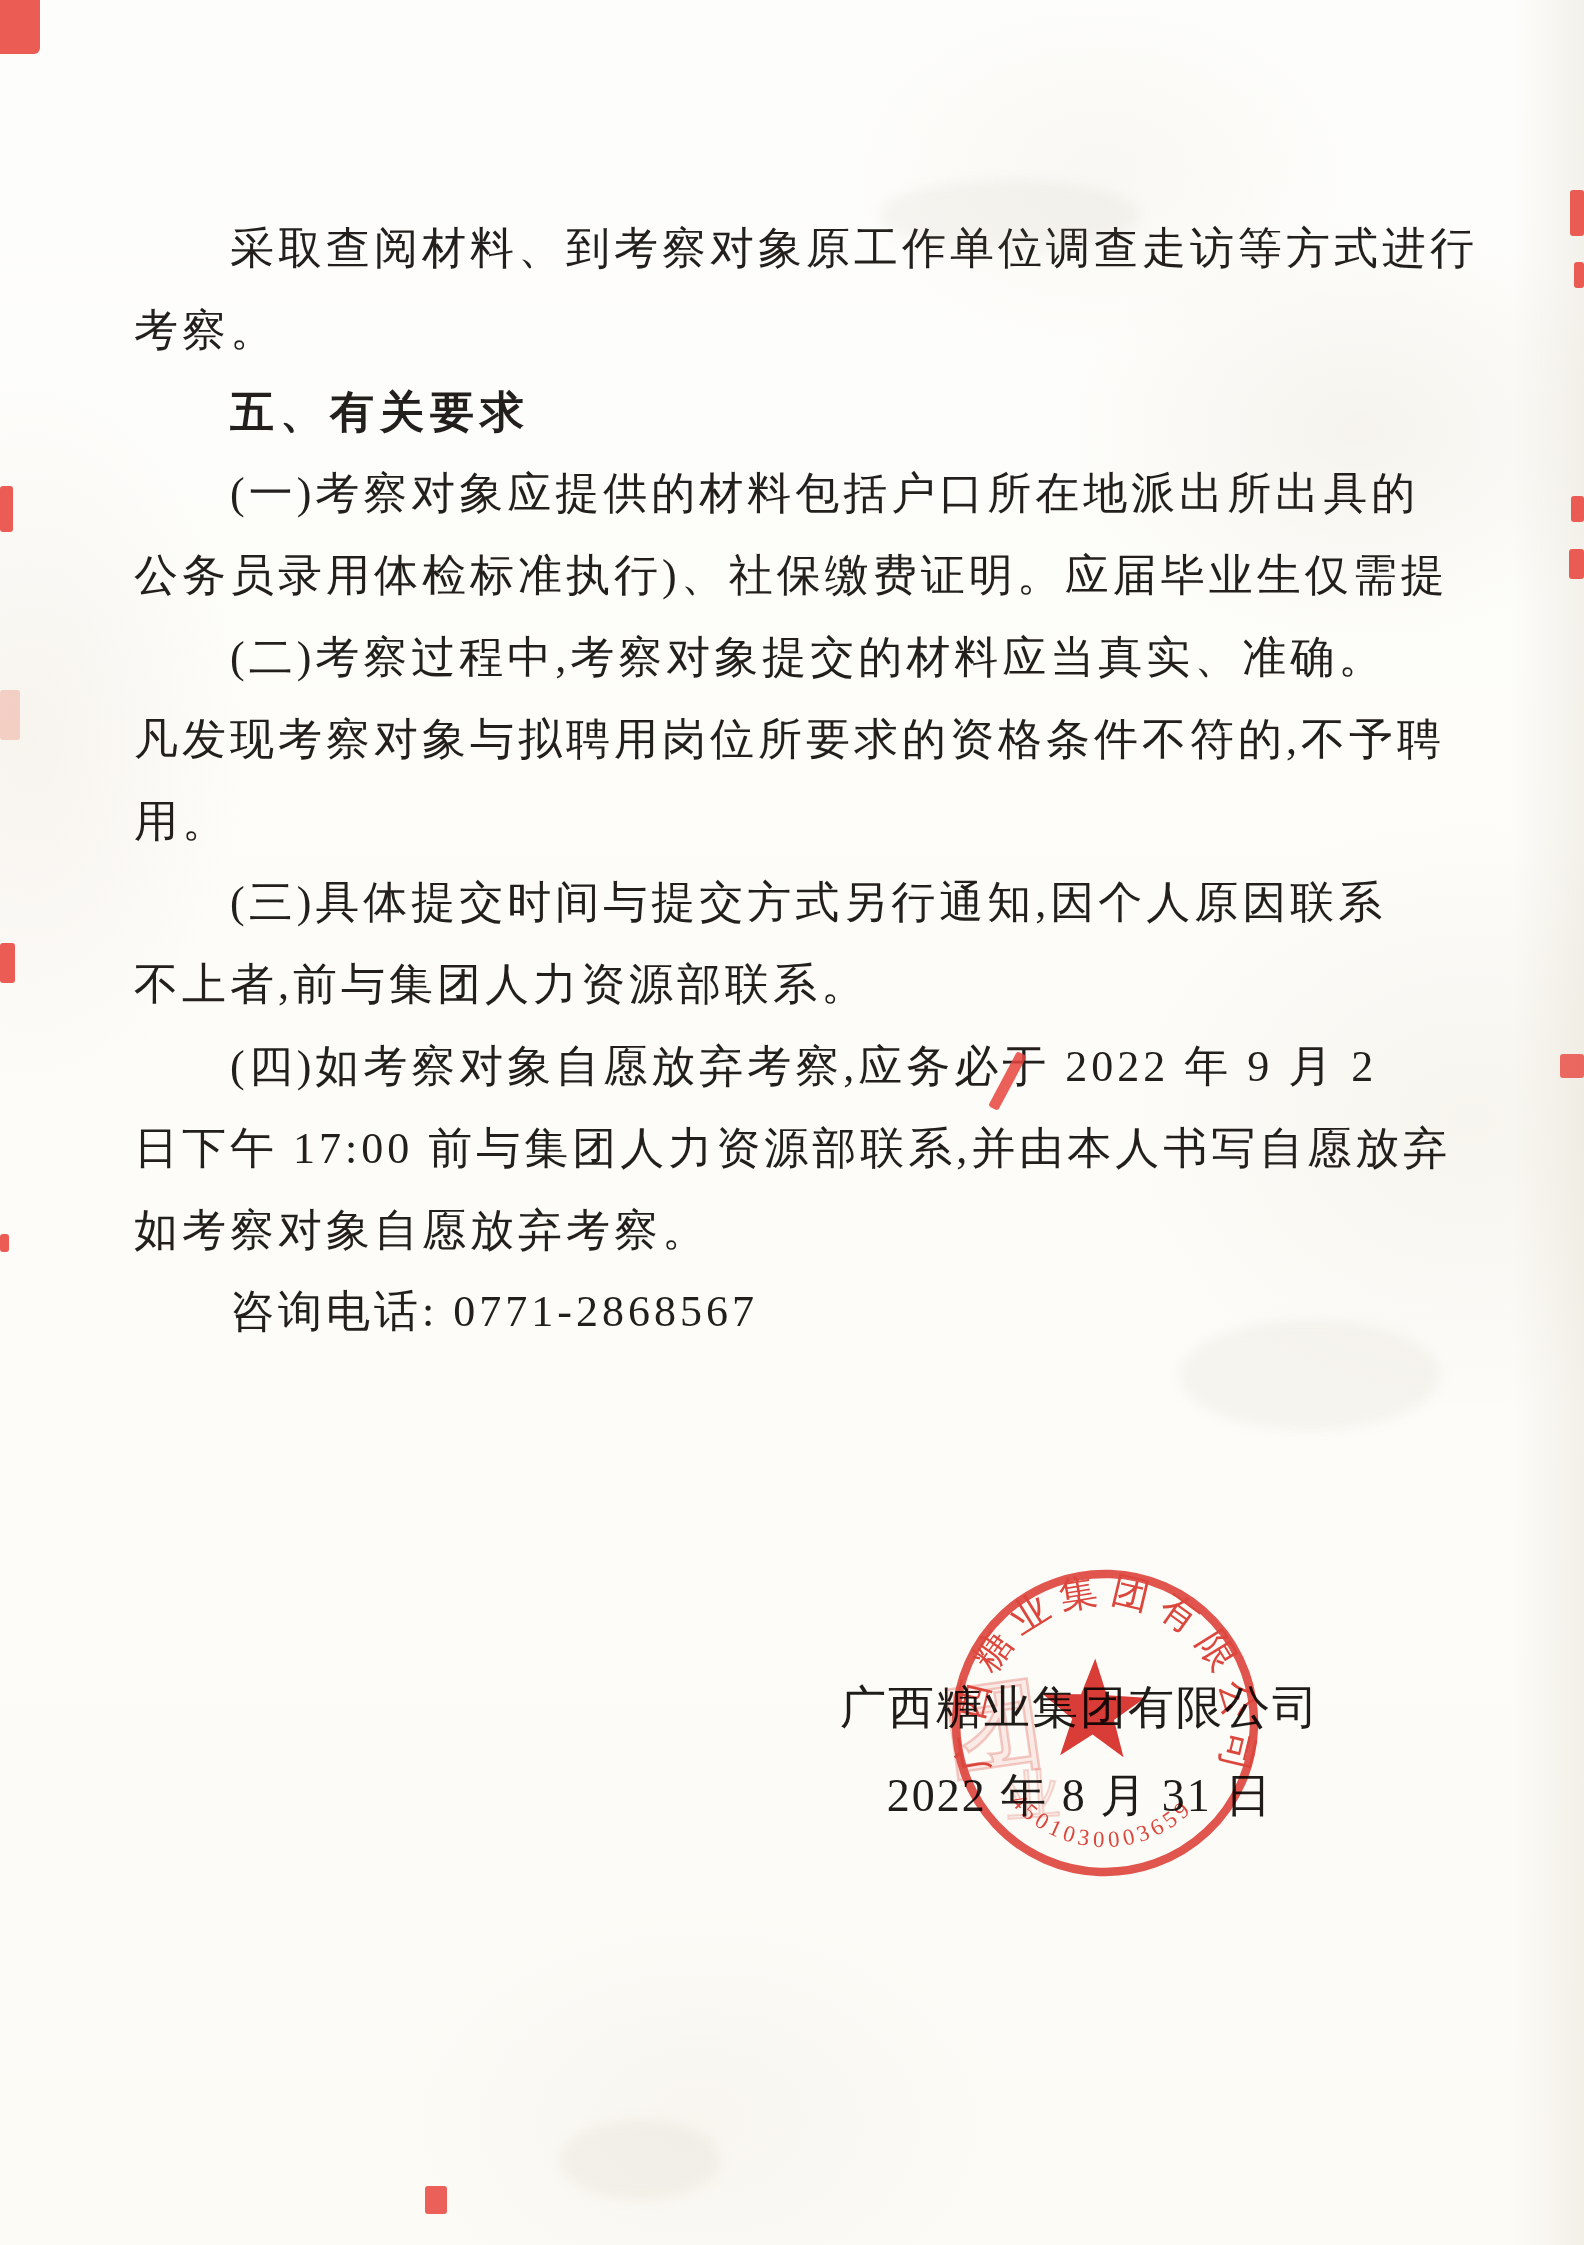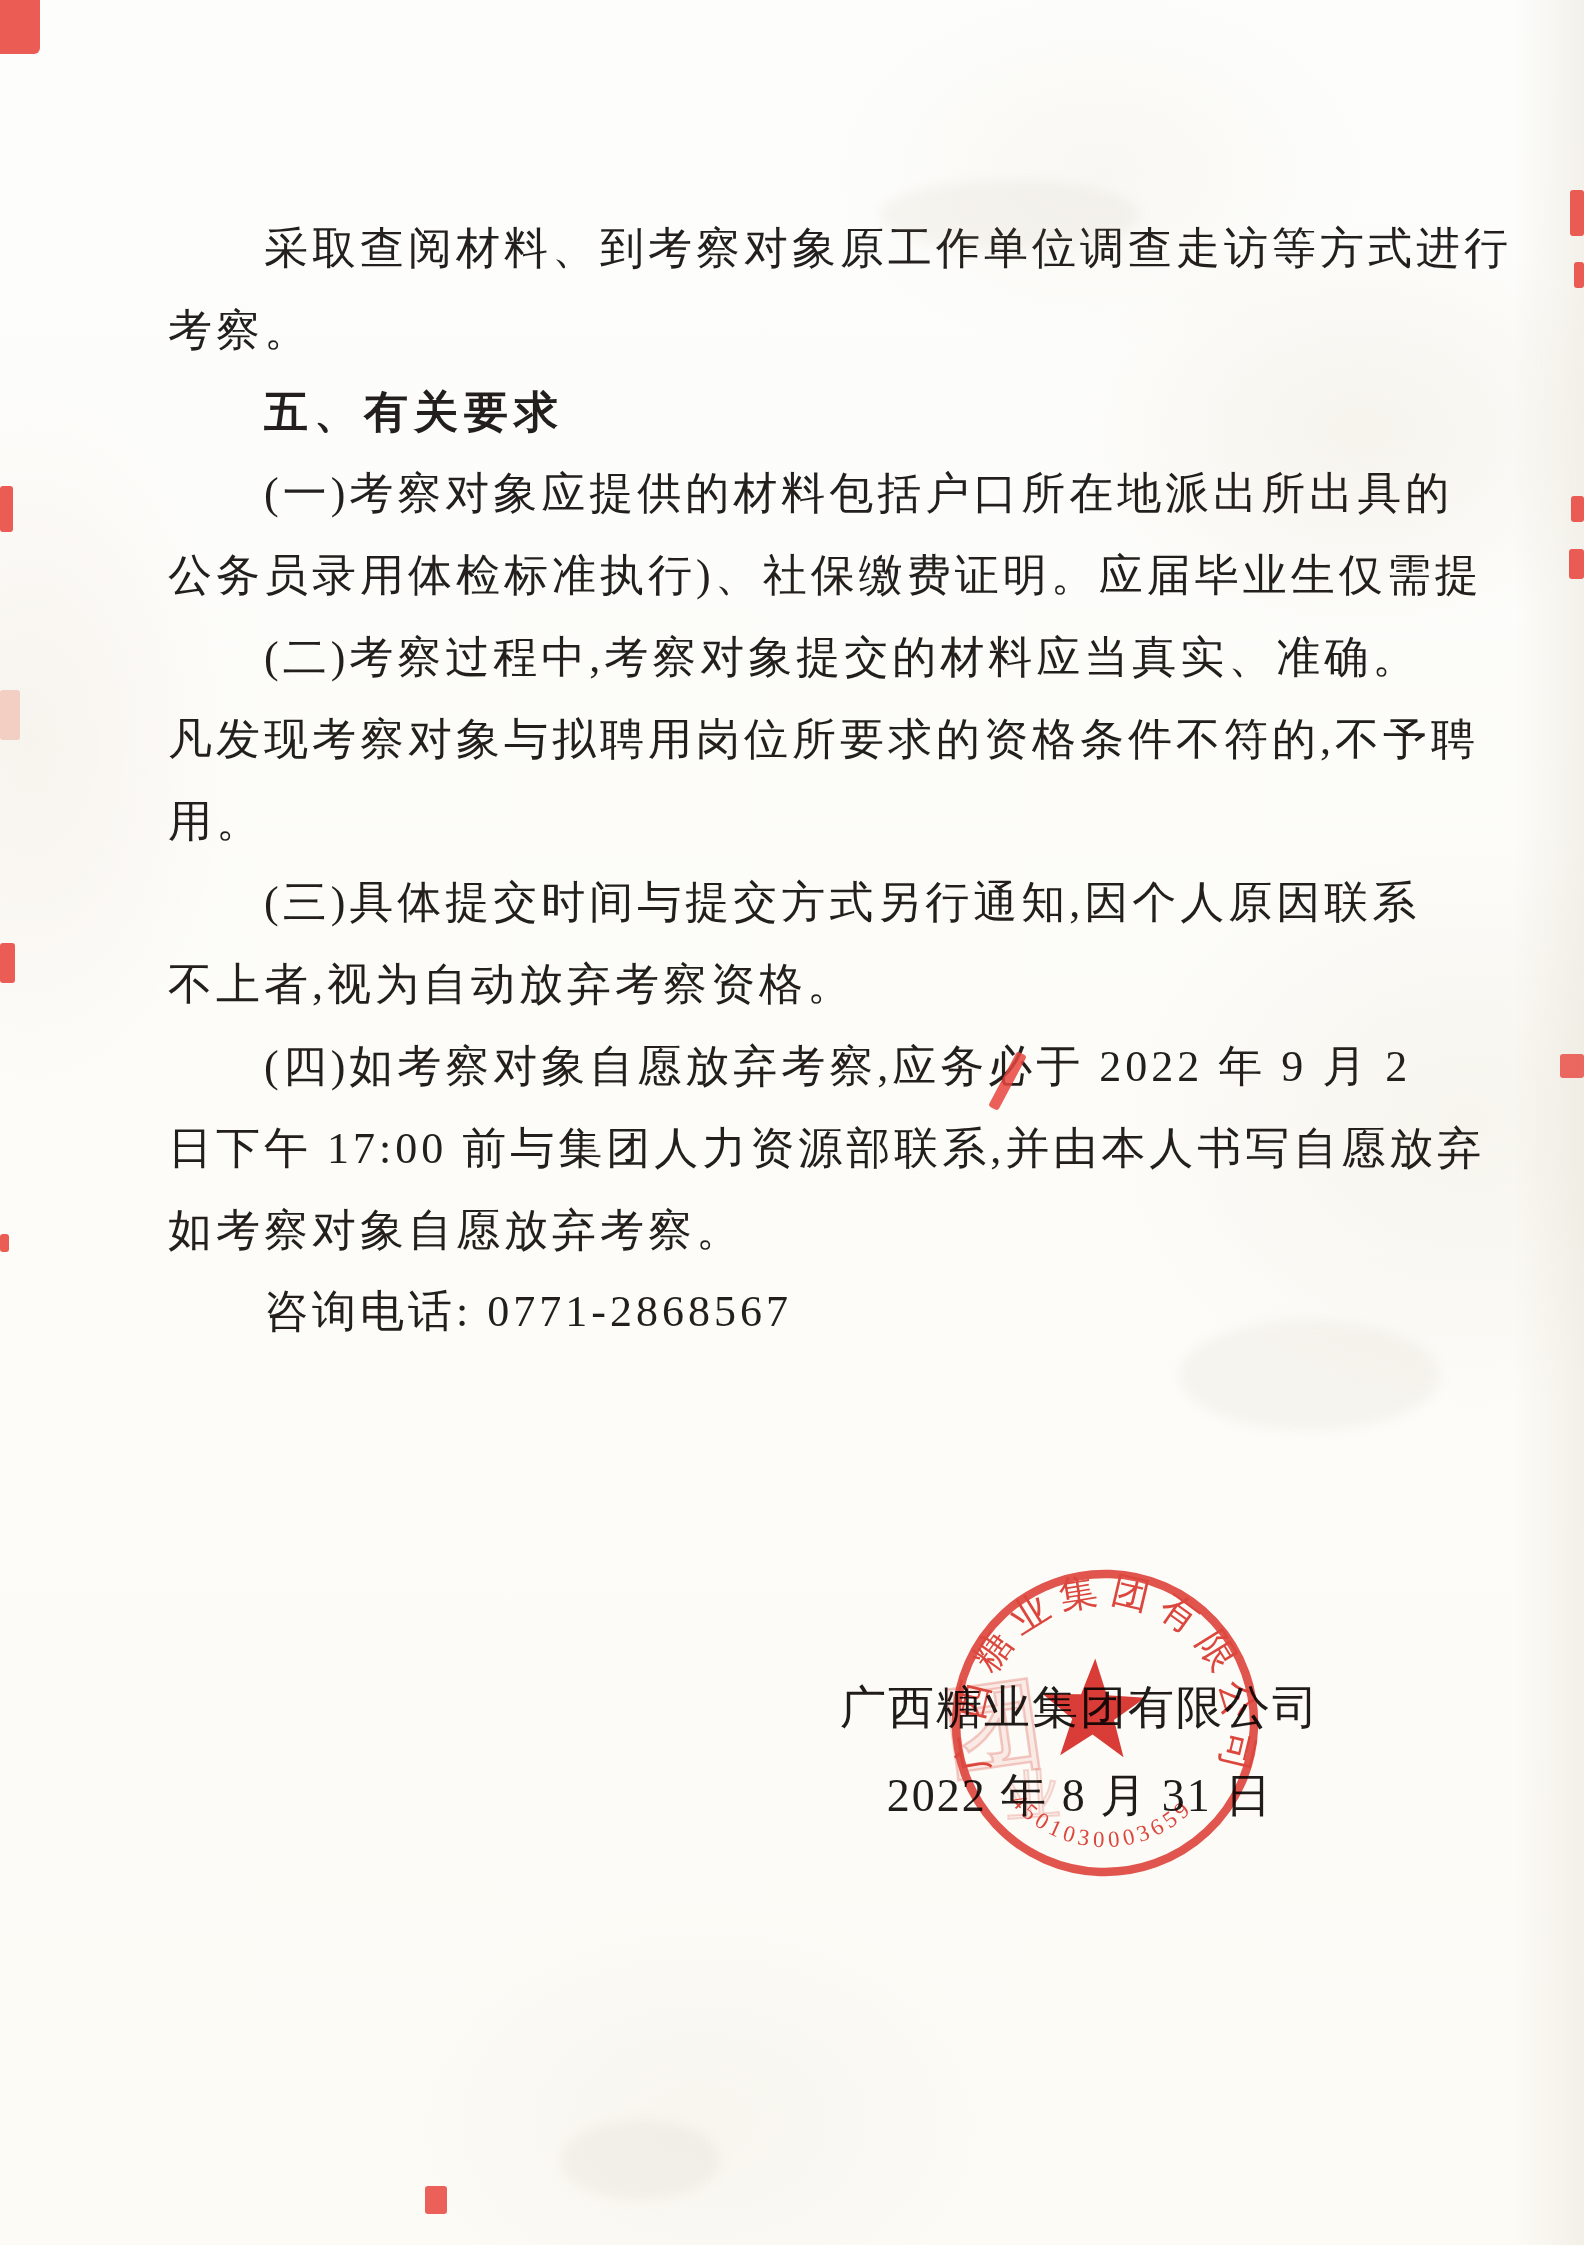--- a/index.html
+++ b/index.html
@@ -12,21 +12,21 @@
       radial-gradient(420px 300px at 1360px 430px, rgba(216,207,184,.20), transparent 70%),
       radial-gradient(520px 420px at 1470px 1120px, rgba(216,207,184,.16), transparent 70%),
       radial-gradient(300px 520px at 30px 740px, rgba(228,214,198,.22), transparent 70%),
       radial-gradient(460px 320px at 700px 2120px, rgba(221,213,196,.15), transparent 70%),
       radial-gradient(380px 260px at 1100px 170px, rgba(222,215,198,.14), transparent 70%),
       linear-gradient(to left, rgba(203,194,170,.20), rgba(203,194,170,0) 70px),
       linear-gradient(#fdfdfb,#fcfbf6);
     font-family:"Liberation Serif","DejaVu Serif",serif;
   }
   .textblock{
-    position:absolute;left:168px;top:208px;width:1340px;
+    position:absolute;left:134px;top:208px;width:1340px;
     color:#221f1c;
   }
   .doc-line{
     line-height:81.8px;
     font-size:44px;
     letter-spacing:4px;
     white-space:nowrap;
   }
   .doc-line.indent{ text-indent:96px; }
   .doc-line.heading{ font-weight:bold; letter-spacing:6px; }
@@ -59,21 +59,21 @@
   <div id="textblock" class="textblock">
       <div class="doc-line indent">采取查阅材料、到考察对象原工作单位调查走访等方式进行</div>
       <div class="doc-line">考察。</div>
       <div class="doc-line indent heading">五、有关要求</div>
       <div class="doc-line indent">(一)考察对象应提供的材料包括户口所在地派出所出具的</div>
       <div class="doc-line">公务员录用体检标准执行)、社保缴费证明。应届毕业生仅需提</div>
       <div class="doc-line indent">(二)考察过程中,考察对象提交的材料应当真实、准确。</div>
       <div class="doc-line">凡发现考察对象与拟聘用岗位所要求的资格条件不符的,不予聘</div>
       <div class="doc-line">用。</div>
       <div class="doc-line indent">(三)具体提交时间与提交方式另行通知,因个人原因联系</div>
-      <div class="doc-line">不上者,视为自动放弃考察资格。</div>
+      <div class="doc-line">不上者,前与集团人力资源部联系。</div>
       <div class="doc-line indent">(四)如考察对象自愿放弃考察,应务必于 2022 年 9 月 2</div>
       <div class="doc-line">日下午 17:00 前与集团人力资源部联系,并由本人书写自愿放弃</div>
       <div class="doc-line">如考察对象自愿放弃考察。</div>
       <div class="doc-line indent">咨询电话: 0771-2868567</div>
     </div>
 
   <div class="signature">
     <div class="sig-company">广西糖业集团有限公司</div>
     <div class="sig-date">2022 年 8 月 31 日</div>
   </div>

